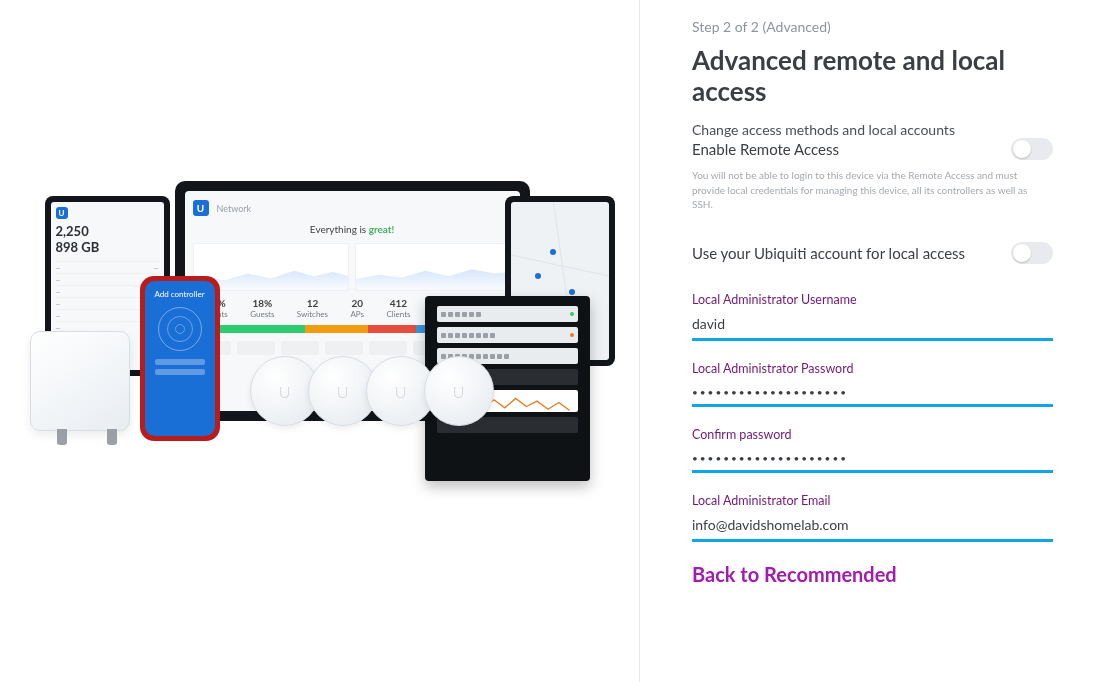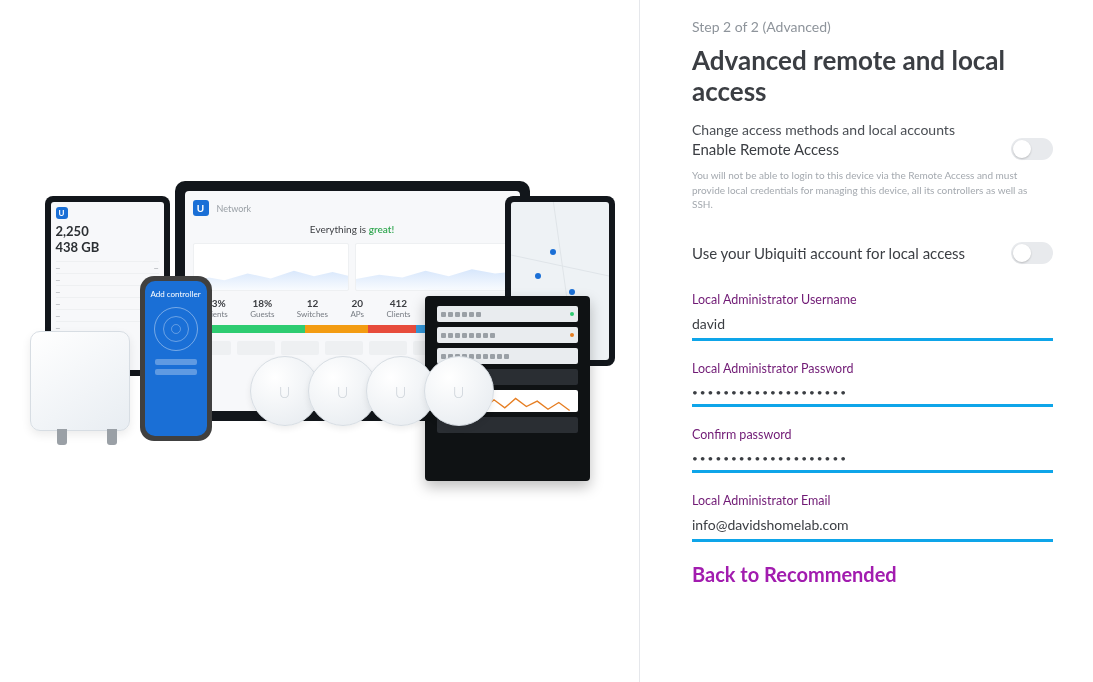--- a/index.html
+++ b/index.html
@@ -53,21 +53,21 @@
   .rows { margin-top:6px; }
   .rows .r { display:flex; justify-content:space-between; border-top:1px solid #eef0f2; padding:2px 0; font-size:6px; }
   
   .tablet-r { right:0; top:15px; width:110px; height:170px; background:#12161b; border-radius:8px; padding:6px; }
   .tablet-r .tscreen { background:#eef2f5; width:100%; height:100%; border-radius:3px; position:relative; overflow:hidden; }
   .maplines::before,.maplines::after { content:""; position:absolute; background:#dfe4e8; }
   .maplines::before { width:200%; height:1px; top:40%; left:-50%; transform:rotate(12deg); }
   .maplines::after { width:1px; height:200%; left:55%; top:-50%; transform:rotate(-8deg); }
   .pin { position:absolute; width:6px; height:6px; background:#1a6fd6; border-radius:50%; }
   
-  .phone { left:115px; top:95px; width:72px; height:165px; background:#404040; border-radius:14px; padding:5px; z-index:5; }
+  .phone { left:115px; top:95px; width:80px; height:165px; background:#b91c1c; border-radius:14px; padding:5px; z-index:5; }
   .phone .pscreen { background:#1a6fd6; width:100%; height:100%; border-radius:10px; color:#fff; text-align:center; padding:8px 4px; font-size:8px; }
   .radar { width:44px;height:44px;border:1px solid rgba(255,255,255,.4);border-radius:50%;margin:8px auto;position:relative; }
   .radar::before { content:"";position:absolute;inset:8px;border:1px solid rgba(255,255,255,.35);border-radius:50%; }
   .radar::after { content:"";position:absolute;inset:16px;border:1px solid rgba(255,255,255,.3);border-radius:50%; }
   
   .basestation { left:5px; top:150px; width:115px; height:120px; z-index:6; }
   .bs-body { width:100px;height:100px;background:linear-gradient(145deg,#fff,#e8edf2);border-radius:10px;border:1px solid #d7dde3; box-shadow:0 4px 10px rgba(0,0,0,.08); }
   .bs-legs { display:flex; gap:40px; justify-content:center; margin-top:-2px; }
   .bs-legs span { width:10px;height:16px;background:#9aa0a6;border-radius:0 0 3px 3px; }
   
@@ -145,21 +145,21 @@
           </div>
         </div>
       </div>
 
       <div class="device tablet-l">
         <div class="tscreen">
           <div style="display:flex;align-items:center;gap:4px;margin-bottom:4px;">
             <span class="ulogo" style="width:12px;height:12px;font-size:8px;">U</span>
           </div>
           <div class="bignum">2,250</div>
-          <div class="bignum">438 GB</div>
+          <div class="bignum">898 GB</div>
           <div class="rows">
             <div class="r">
                 <span>—</span>
                 <span>—</span>
               </div>
             <div class="r">
                 <span>—</span>
                 <span>—</span>
               </div>
             <div class="r">

